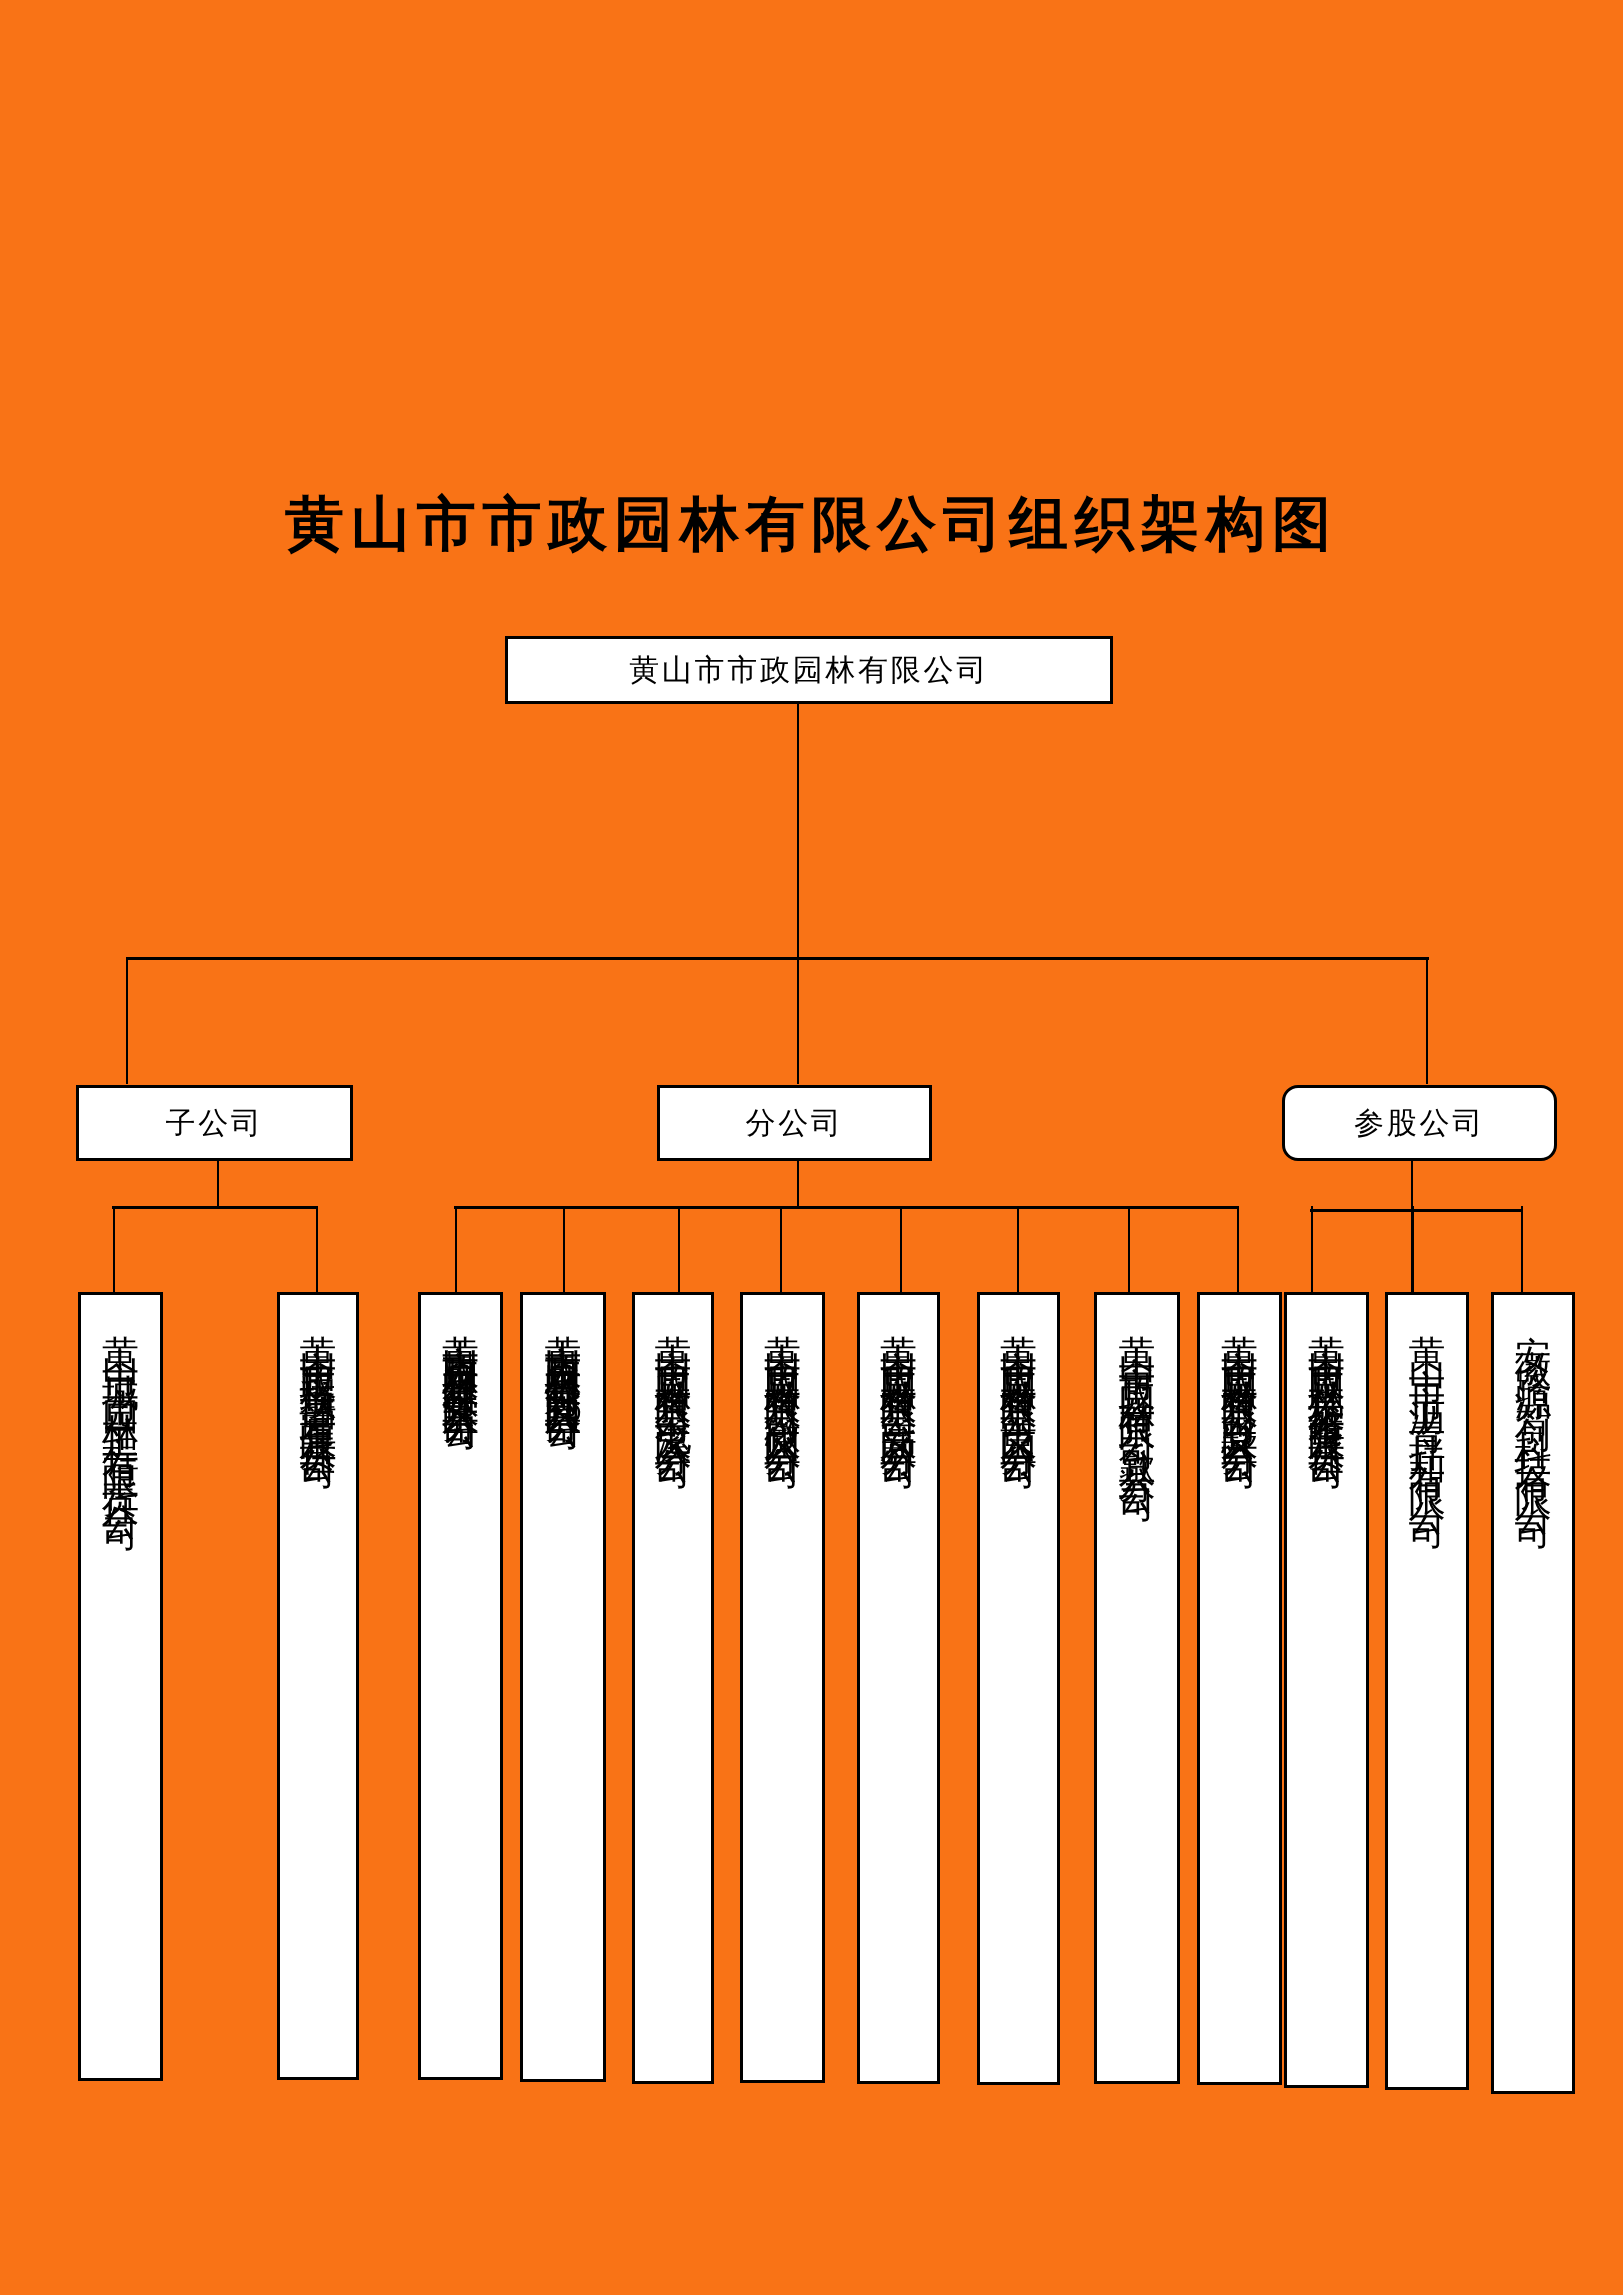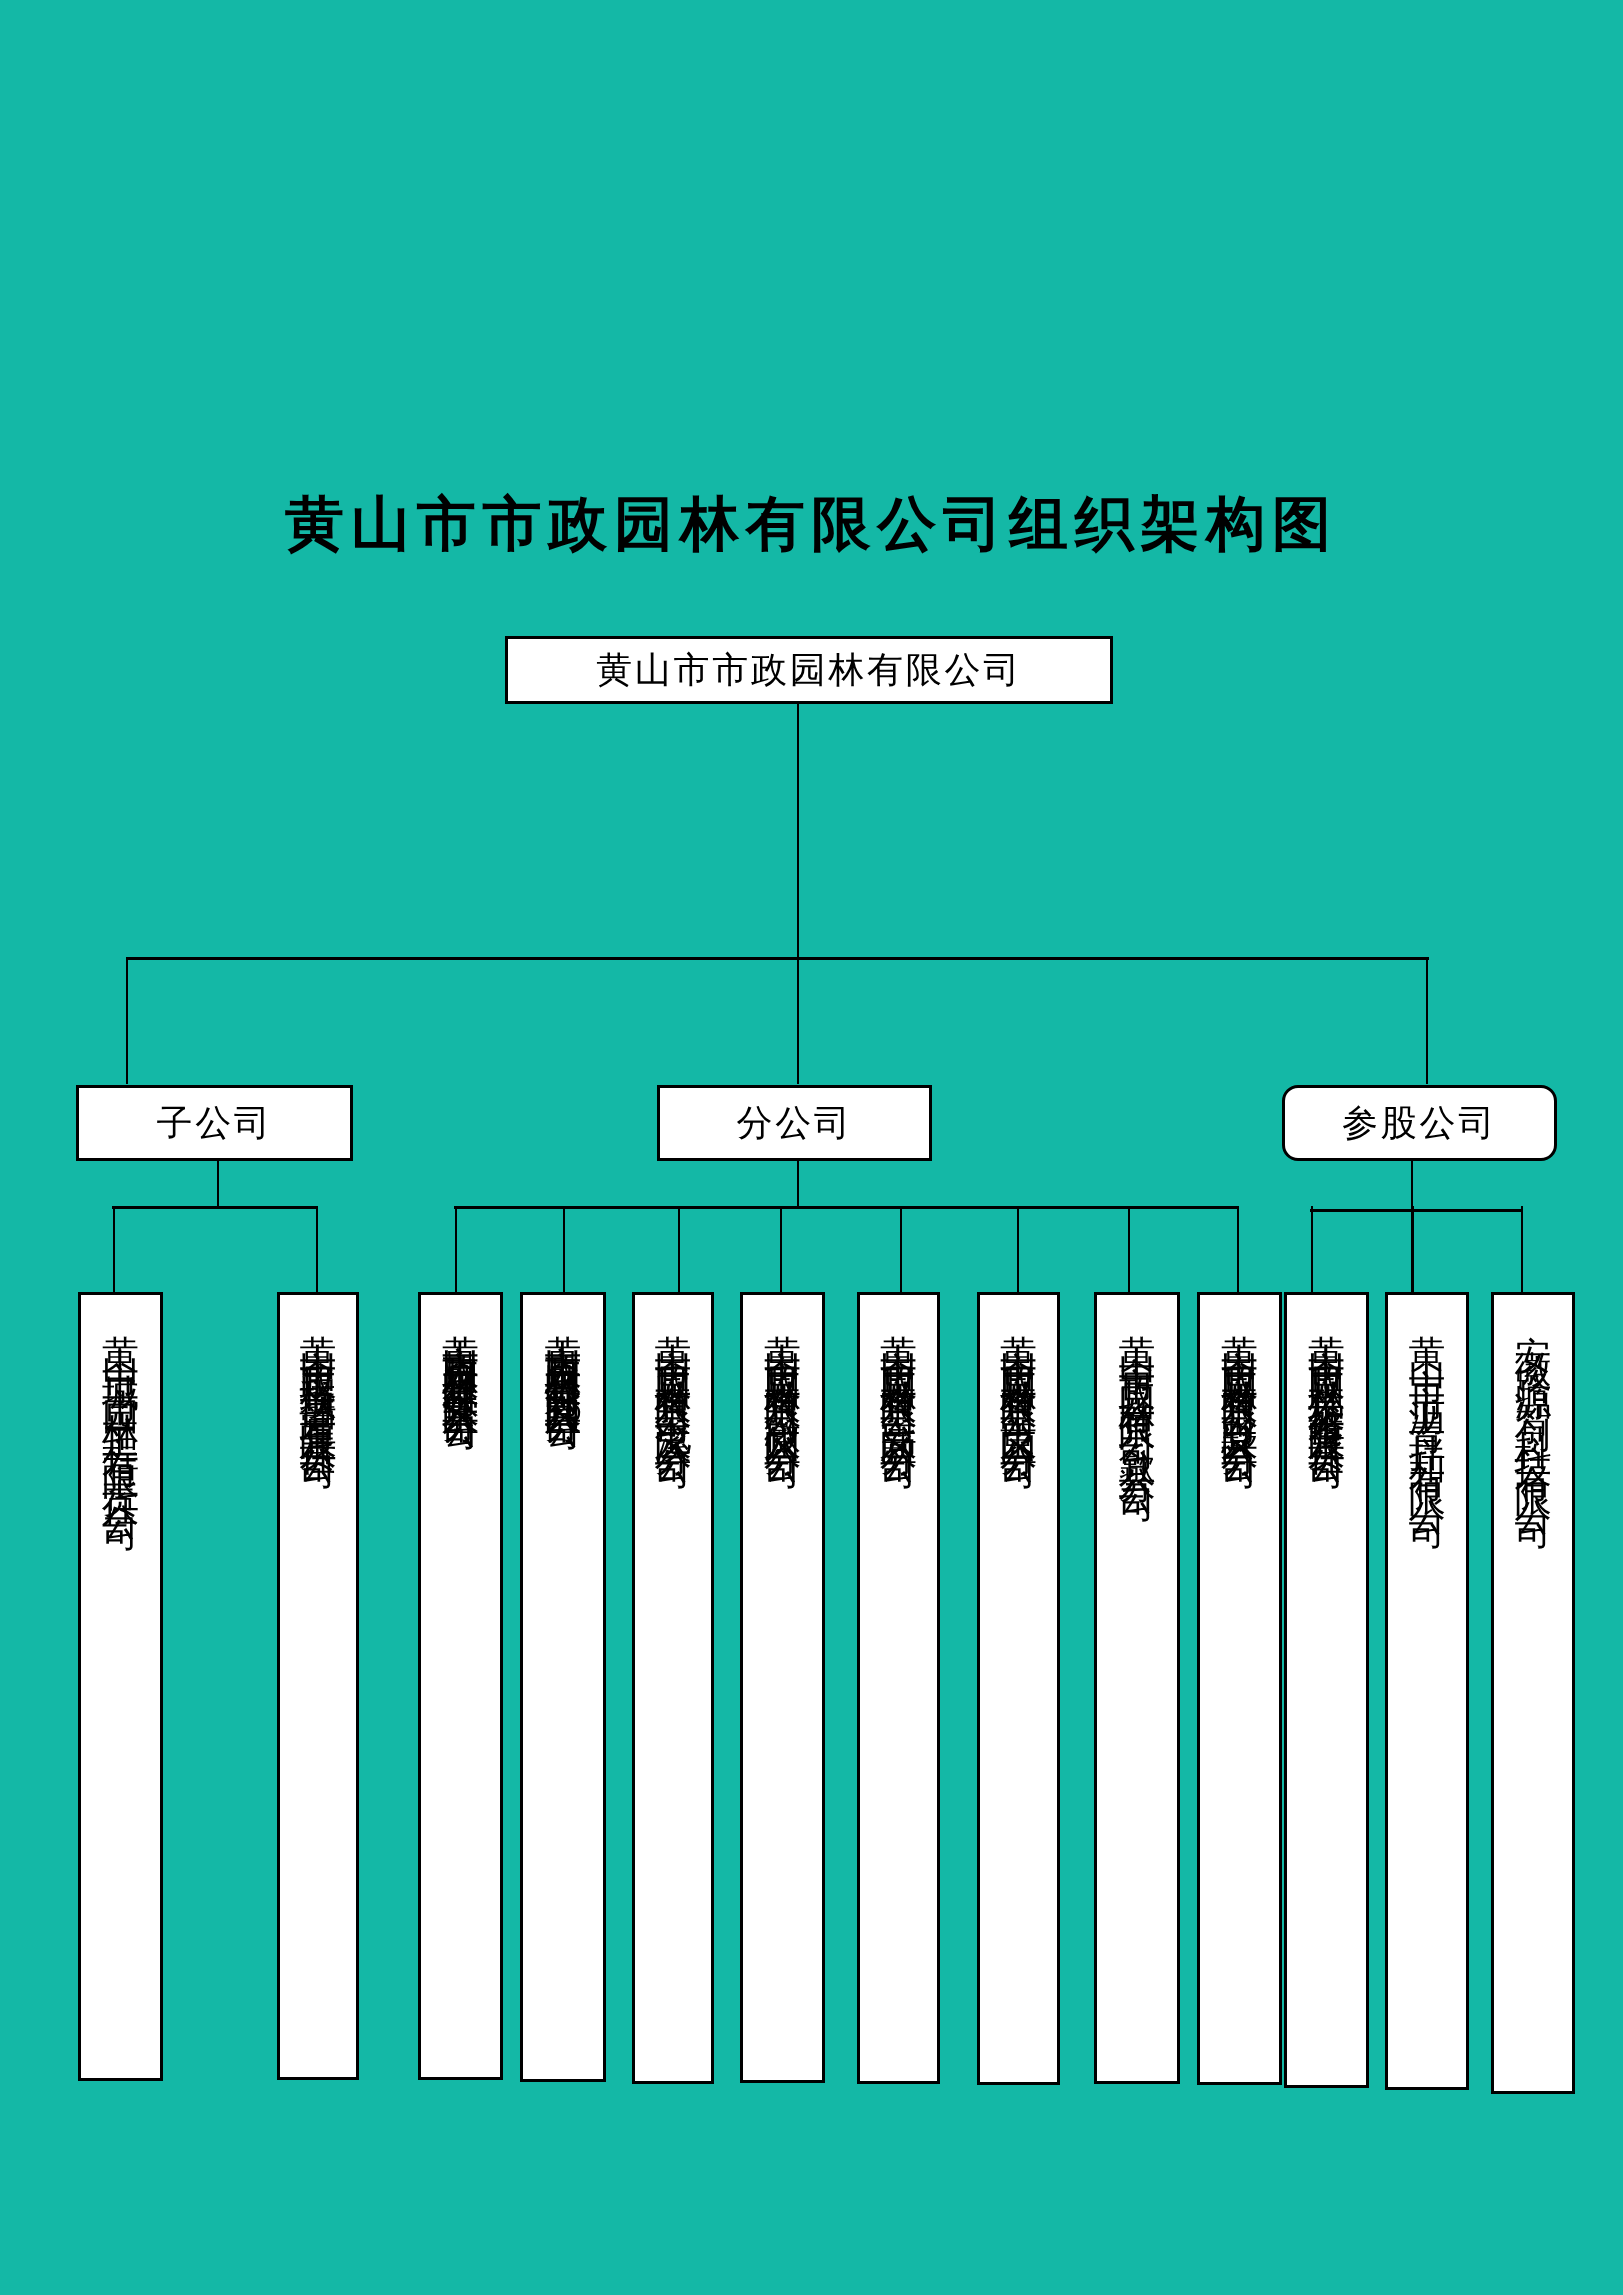--- a/index.html
+++ b/index.html
@@ -1,20 +1,20 @@
 <!DOCTYPE html>
 <html style="font-size:11px"><head>
 <meta charset="utf-8">
 <style>
   html,body{margin:0;padding:0;background:#ffffff;}
   .page{
     position:relative;
     width:1623px;
     height:2295px;
-    background:#14b8a6;
+    background:#f97316;
     font-family:"Liberation Serif","DejaVu Serif",serif;
     color:#000;
     overflow:hidden;
   }
   .title{
     position:absolute;
     left:0; right:0; top:485px;
     text-align:center;
     font-family:"DejaVu Sans","Liberation Sans",sans-serif;
     font-weight:bold;
@@ -27,21 +27,21 @@
     box-sizing:border-box;
     border:3.4px solid #000;
     background:#fff;
   }
   .hbox{
     display:flex;
     align-items:center;
     justify-content:center;
   }
   .hbox span{
-    font-size:36px;
+    font-size:30px;
     letter-spacing:2.7px;
     white-space:nowrap;
   }
   .child-box{
     display:flex;
     justify-content:center;
     align-items:flex-start;
     padding-top:11px;
   }
   .vtext{

